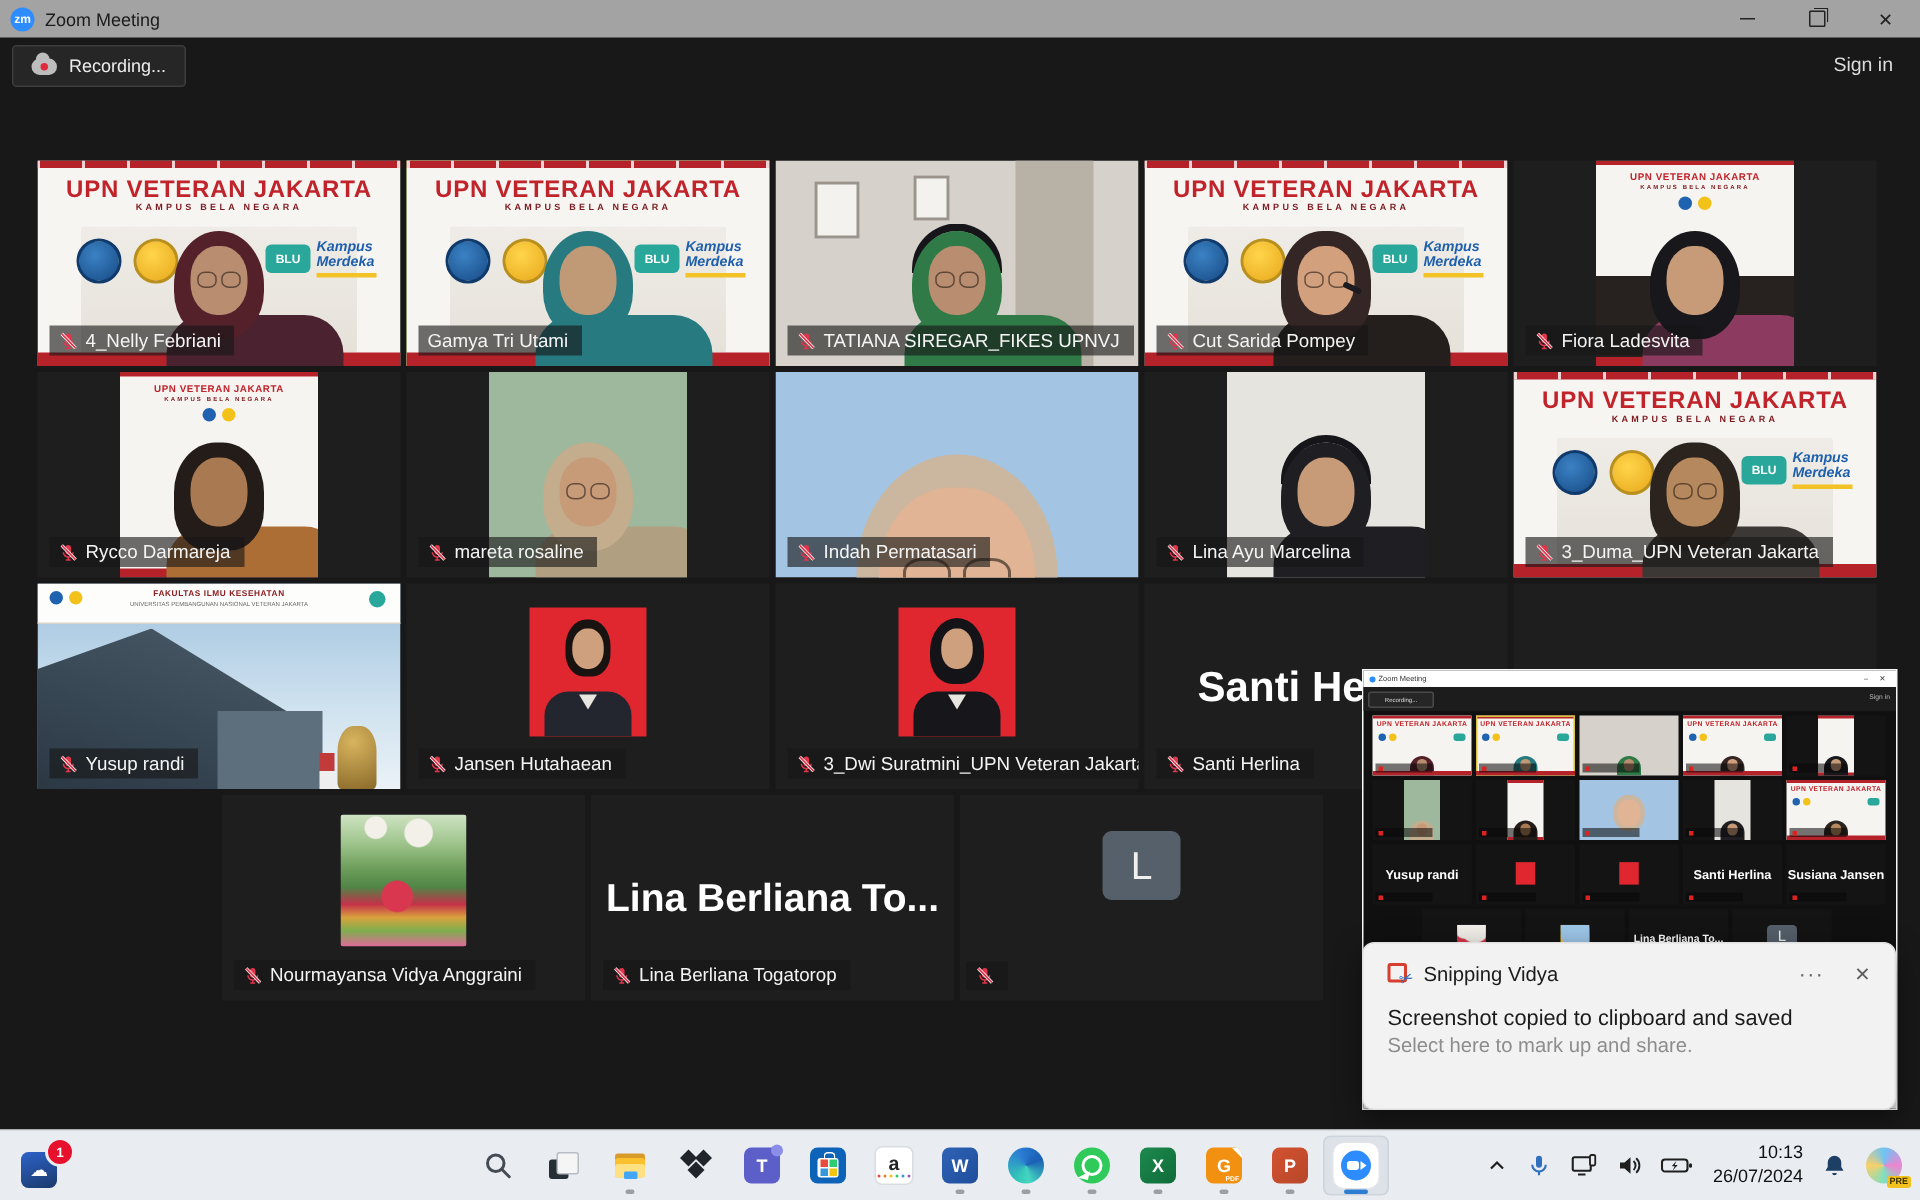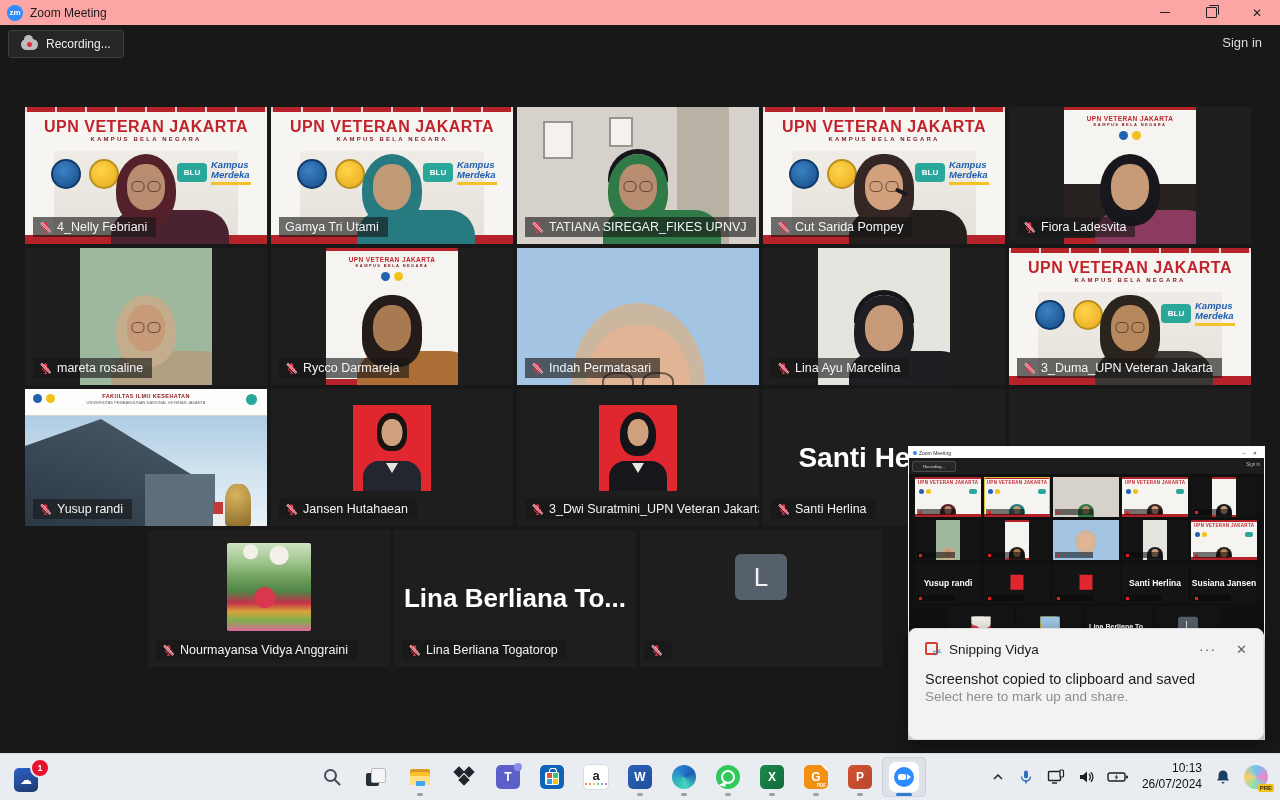--- a/index.html
+++ b/index.html
@@ -1,19 +1,19 @@
 <!DOCTYPE html>
 <html><head>
 <meta charset="utf-8">
 <style>
   html,body{margin:0;padding:0;background:#000;}
   .screen{position:relative;width:1280px;height:800px;overflow:hidden;background:#181818;
     font-family:"Liberation Sans",sans-serif;-webkit-font-smoothing:antialiased;}
   
-  .titlebar{position:absolute;top:0;left:0;right:0;height:25px;background:#fca5a5;display:flex;align-items:center;z-index:80;}
+  .titlebar{position:absolute;top:0;left:0;right:0;height:25px;background:#a3a3a3;display:flex;align-items:center;z-index:80;}
   .zm-badge{width:16px;height:16px;border-radius:50%;background:#2d8cff;color:#fff;font-size:8px;font-weight:bold;
     display:flex;align-items:center;justify-content:center;margin:0 7px 0 7px;}
   .title-text{font-size:12px;color:#1b1b1b;}
   .win-controls{margin-left:auto;display:flex;height:100%;}
   .win-btn{width:46px;height:100%;display:flex;align-items:center;justify-content:center;color:#222;}
   .g-min{width:10px;height:1px;background:#222;display:block;}
   .g-rst{width:9px;height:9px;border:1px solid #222;border-radius:1px;position:relative;display:block;}
   .g-rst::before{content:"";position:absolute;left:2px;top:-3px;width:9px;height:9px;border:1px solid #222;border-left:none;border-bottom:none;border-radius:1px;}
   .g-cls{font-size:12px;line-height:1;}
   
@@ -386,20 +386,52 @@
                 <path d="M12 17.3v3.2M9 21h6" stroke="#e0354b" stroke-width="1.8"></path>
                 <path d="M4 3l17 17.5" stroke="#fff" stroke-width="4"></path>
                 <path d="M4 3l17 17.5" stroke="#e0354b" stroke-width="2"></path>
               </svg>
               <span>Fiora Ladesvita</span>
             </div>
           </div>
         </div>
         <div class="grow">
           <div class="tile">
+            <div class="pv">
+              <div class="pv-upn">
+                <div class="pv-striptop"></div>
+                <div class="pv-t">UPN VETERAN JAKARTA</div>
+                <div class="pv-s">KAMPUS BELA NEGARA</div>
+                <div class="pv-dots">
+                  <i style="background:#1f63b0;"></i>
+                  <i style="background:#f3c21a;"></i>
+                </div>
+                <div class="pv-stripbot"></div>
+              </div>
+              <div class="person" style="bottom: -12px; z-index: 3;">
+                <div style="position:relative;width:70px;margin:0 auto;">
+                  <div style="margin:0 auto;width:60px;height:72px;background:#241c18;border-radius:46% 46% 38% 38%;position:relative;">
+                    <div style="position:absolute;left:50%;transform:translateX(-50%);top:10px;width:38px;height:46px;background:#a97a52;border-radius:46%;"></div>
+                  </div>
+                  <div style="margin:-16px auto 0;width:118px;height:46px;background:#ad6e36;border-radius:26px 26px 0 0;"></div>
+                </div>
+              </div>
+            </div>
+            <div class="label">
+              <svg class="micsvg" width="13" height="13" viewBox="0 0 24 24">
+                <path d="M12 2.5a3.4 3.4 0 0 1 3.4 3.4v5.2a3.4 3.4 0 0 1-6.8 0V5.9A3.4 3.4 0 0 1 12 2.5z" fill="#e0354b"></path>
+                <path d="M6 11.3a6 6 0 0 0 12 0" fill="none" stroke="#e0354b" stroke-width="1.8"></path>
+                <path d="M12 17.3v3.2M9 21h6" stroke="#e0354b" stroke-width="1.8"></path>
+                <path d="M4 3l17 17.5" stroke="#fff" stroke-width="4"></path>
+                <path d="M4 3l17 17.5" stroke="#e0354b" stroke-width="2"></path>
+              </svg>
+              <span>Rycco Darmareja</span>
+            </div>
+          </div>
+          <div class="tile">
             <div class="pv" style="background: rgb(157, 184, 157);">
               <div class="person" style="bottom: -12px; z-index: 3;">
                 <div style="position:relative;width:70px;margin:0 auto;">
                   <div style="margin:0 auto;width:60px;height:72px;background:#c3ad8c;border-radius:50% 50% 44% 44%;position:relative;">
                     <div style="position:absolute;left:50%;transform:translateX(-50%);top:10px;width:38px;height:46px;background:#c79a78;border-radius:46%;">
                       <div style="position:absolute;top:38%;left:50%;transform:translateX(-50%);display:flex;gap:3px;">
                         <div style="width:11px;height:9px;border:1.5px solid rgba(35,25,20,.6);border-radius:40%;"></div>
                         <div style="width:11px;height:9px;border:1.5px solid rgba(35,25,20,.6);border-radius:40%;"></div>
                       </div>
                     </div>
@@ -410,52 +442,20 @@
             </div>
             <div class="label">
               <svg class="micsvg" width="13" height="13" viewBox="0 0 24 24">
                 <path d="M12 2.5a3.4 3.4 0 0 1 3.4 3.4v5.2a3.4 3.4 0 0 1-6.8 0V5.9A3.4 3.4 0 0 1 12 2.5z" fill="#e0354b"></path>
                 <path d="M6 11.3a6 6 0 0 0 12 0" fill="none" stroke="#e0354b" stroke-width="1.8"></path>
                 <path d="M12 17.3v3.2M9 21h6" stroke="#e0354b" stroke-width="1.8"></path>
                 <path d="M4 3l17 17.5" stroke="#fff" stroke-width="4"></path>
                 <path d="M4 3l17 17.5" stroke="#e0354b" stroke-width="2"></path>
               </svg>
               <span>mareta rosaline</span>
-            </div>
-          </div>
-          <div class="tile">
-            <div class="pv">
-              <div class="pv-upn">
-                <div class="pv-striptop"></div>
-                <div class="pv-t">UPN VETERAN JAKARTA</div>
-                <div class="pv-s">KAMPUS BELA NEGARA</div>
-                <div class="pv-dots">
-                  <i style="background:#1f63b0;"></i>
-                  <i style="background:#f3c21a;"></i>
-                </div>
-                <div class="pv-stripbot"></div>
-              </div>
-              <div class="person" style="bottom: -12px; z-index: 3;">
-                <div style="position:relative;width:70px;margin:0 auto;">
-                  <div style="margin:0 auto;width:60px;height:72px;background:#241c18;border-radius:46% 46% 38% 38%;position:relative;">
-                    <div style="position:absolute;left:50%;transform:translateX(-50%);top:10px;width:38px;height:46px;background:#a97a52;border-radius:46%;"></div>
-                  </div>
-                  <div style="margin:-16px auto 0;width:118px;height:46px;background:#ad6e36;border-radius:26px 26px 0 0;"></div>
-                </div>
-              </div>
-            </div>
-            <div class="label">
-              <svg class="micsvg" width="13" height="13" viewBox="0 0 24 24">
-                <path d="M12 2.5a3.4 3.4 0 0 1 3.4 3.4v5.2a3.4 3.4 0 0 1-6.8 0V5.9A3.4 3.4 0 0 1 12 2.5z" fill="#e0354b"></path>
-                <path d="M6 11.3a6 6 0 0 0 12 0" fill="none" stroke="#e0354b" stroke-width="1.8"></path>
-                <path d="M12 17.3v3.2M9 21h6" stroke="#e0354b" stroke-width="1.8"></path>
-                <path d="M4 3l17 17.5" stroke="#fff" stroke-width="4"></path>
-                <path d="M4 3l17 17.5" stroke="#e0354b" stroke-width="2"></path>
-              </svg>
-              <span>Rycco Darmareja</span>
             </div>
           </div>
           <div class="tile">
             <div style="position: absolute; inset: 0px; background: rgb(163, 196, 226);"></div>
             <div class="person" style="bottom: -78px;">
               <div style="position:relative;width:150px;margin:0 auto;">
                 <div style="margin:0 auto;width:134px;height:160px;background:#cbb79f;border-radius:50% 50% 44% 44%;position:relative;">
                   <div style="position:absolute;left:50%;transform:translateX(-50%);top:22px;width:104px;height:124px;background:#e0b494;border-radius:46%;">
                     <div style="position:absolute;top:38%;left:50%;transform:translateX(-50%);display:flex;gap:8px;">
                       <div style="width:28px;height:20px;border:2.5px solid rgba(35,25,20,.6);border-radius:40%;"></div>

